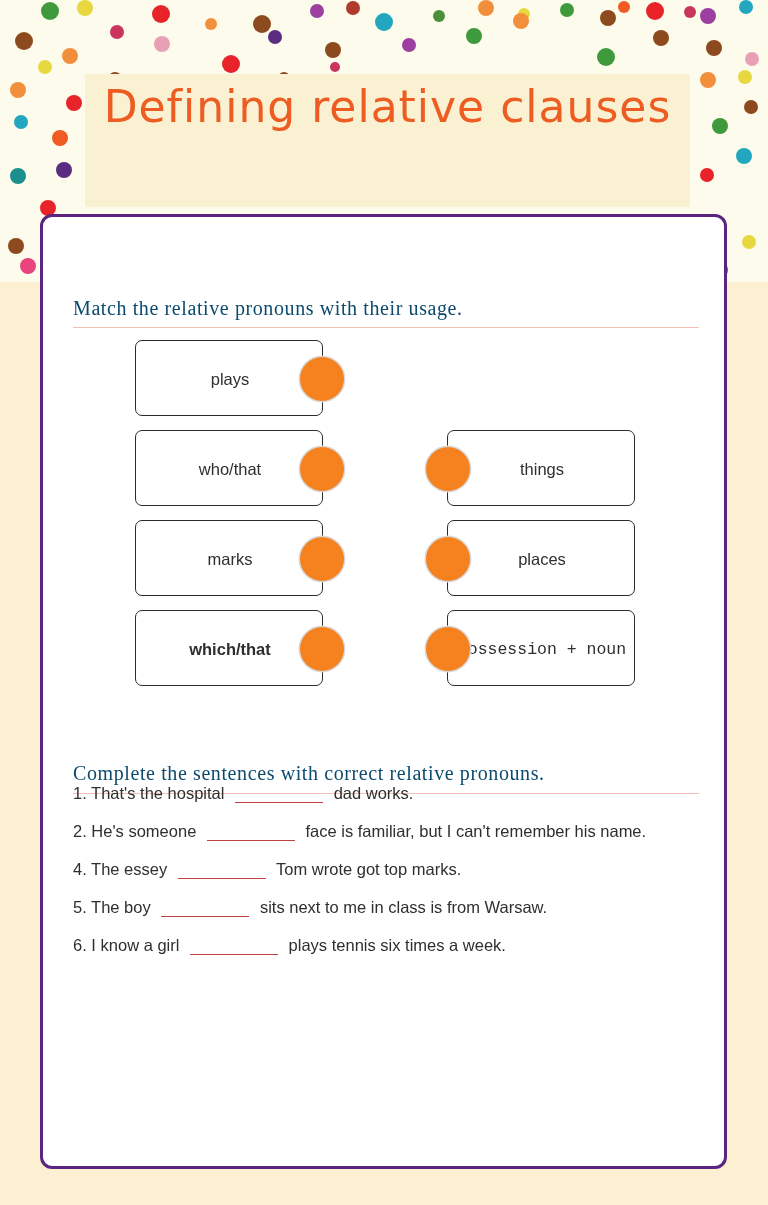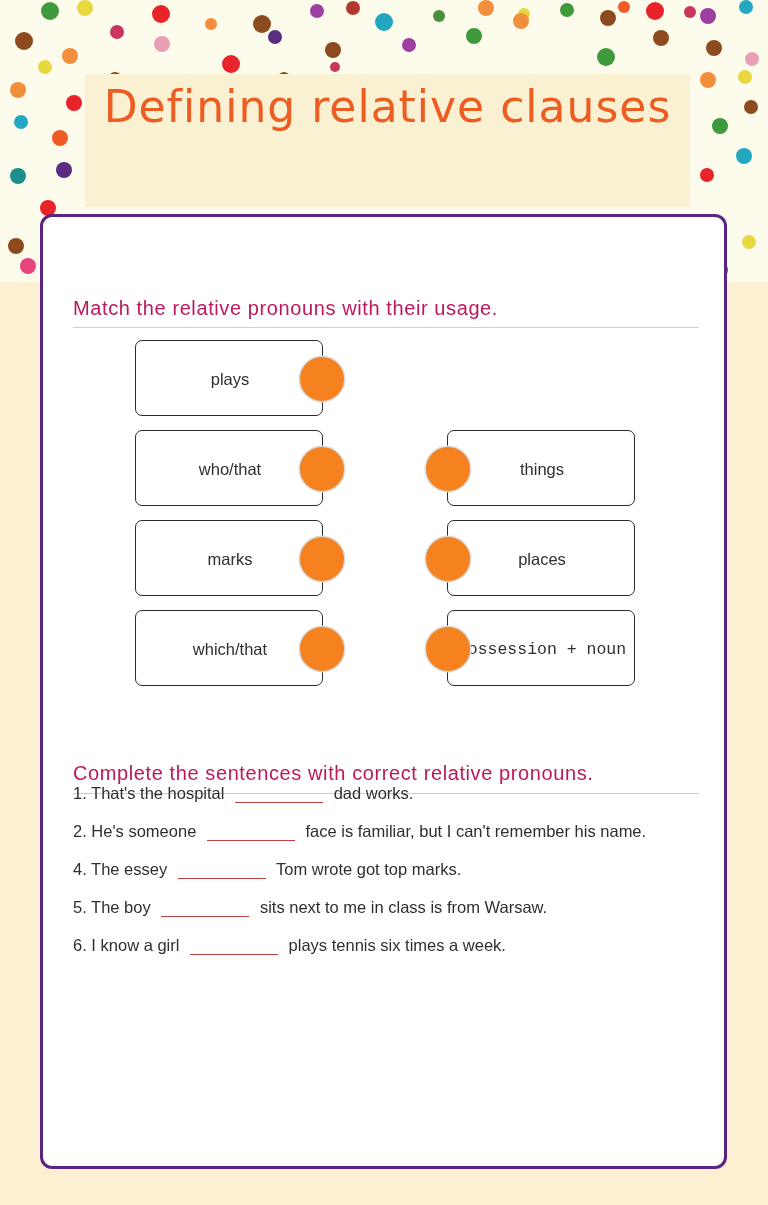--- a/index.html
+++ b/index.html
@@ -55,24 +55,24 @@
     width: 687px; height: 955px;
     background: #FFFFFF;
     border: 3px solid #5B2480;
     border-radius: 12px;
     box-sizing: border-box;
   }
 
   
   .section-heading {
     position: absolute;
-    font-family: Liberation Sans, sans-serif;
+    font-family: Liberation Serif, serif;
     font-size: 20px;
     letter-spacing: 0.6px;
-    color: #be185d;
+    color: #0c4a6e;
     white-space: nowrap;
   }
   .section-rule {
     position: absolute;
     height: 1px;
     background: #F3C0B3;
   }
 
   
   .match-box {
@@ -204,21 +204,21 @@
     <span class="match-dot right"></span>
   </div>
   <div class="match-box" style="left:92px; top:213px;">
     <span class="match-label">who/that</span>
     <span class="match-dot right"></span>
   </div>
   <div class="match-box" style="left:92px; top:303px;">
     <span class="match-label">marks</span>
     <span class="match-dot right"></span>
   </div>
-  <div class="match-box" style="left:92px; top:393px;">
+  <div class="match-box" style="left:92px; top:393px;font-weight:bold;">
     <span class="match-label">which/that</span>
     <span class="match-dot right"></span>
   </div>
 
   <div class="match-box" style="left:404px; top:213px;">
     <span class="match-label">things</span>
     <span class="match-dot left"></span>
   </div>
   <div class="match-box" style="left:404px; top:303px;">
     <span class="match-label">places</span>

